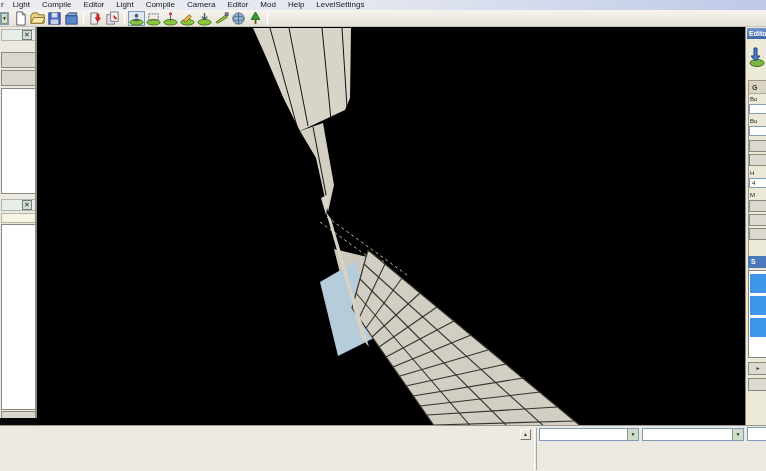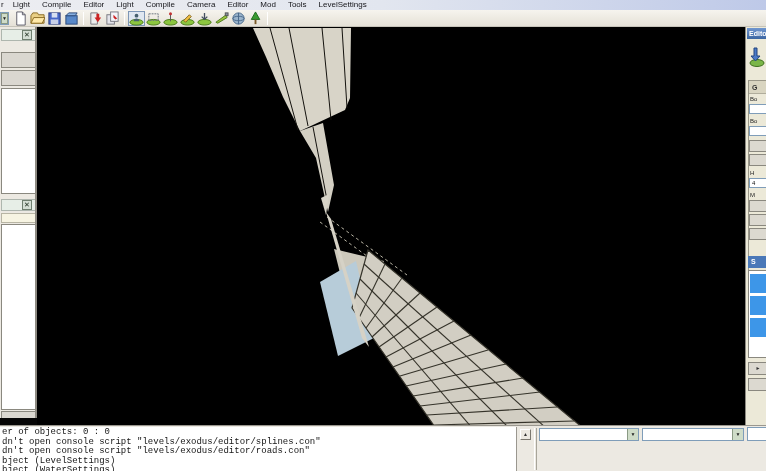--- a/index.html
+++ b/index.html
@@ -105,21 +105,21 @@
   <div id="menubar">
     <span class="menu-item">r</span>
     <span class="menu-item">Light</span>
     <span class="menu-item">Compile</span>
     <span class="menu-item">Editor</span>
     <span class="menu-item">Light</span>
     <span class="menu-item">Compile</span>
     <span class="menu-item">Camera</span>
     <span class="menu-item">Editor</span>
     <span class="menu-item">Mod</span>
-    <span class="menu-item">Tools</span>
+    <span class="menu-item">Help</span>
     <span class="menu-item">LevelSettings</span>
   </div>
 
   <div id="toolbar">
     <div class="combo-sliver">
       <span class="drop">▼</span>
     </div>
 
     <div class="tbtn">
       <svg width="15" height="15" viewBox="0 0 16 16">
@@ -309,21 +309,20 @@
     <div id="rp-list">
       <div class="rp-sel" style="top:3px"></div>
       <div class="rp-sel" style="top:25px"></div>
       <div class="rp-sel" style="top:47px"></div>
     </div>
     <div class="rp-minibtn" style="top:335px">▸</div>
     <div class="rp-minibtn" style="top:351px"></div>
   </div>
 
   <div id="bottombar">
-    <div id="console"><div>er of objects: 0 : 0</div><div>dn't open console script "levels/exodus/editor/splines.con"</div><div>dn't open console script "levels/exodus/editor/roads.con"</div><div>bject (LevelSettings)</div><div>bject (WaterSettings)</div></div>
     <div id="console-scroll-up">▲</div>
     <div id="bb-ridge"></div>
     <div class="bb-combo" id="bb-combo1">
       <span class="val"></span>
       <span class="drop">▼</span>
     </div>
     <div class="bb-combo" id="bb-combo2">
       <span class="val"></span>
       <span class="drop">▼</span>
     </div>

